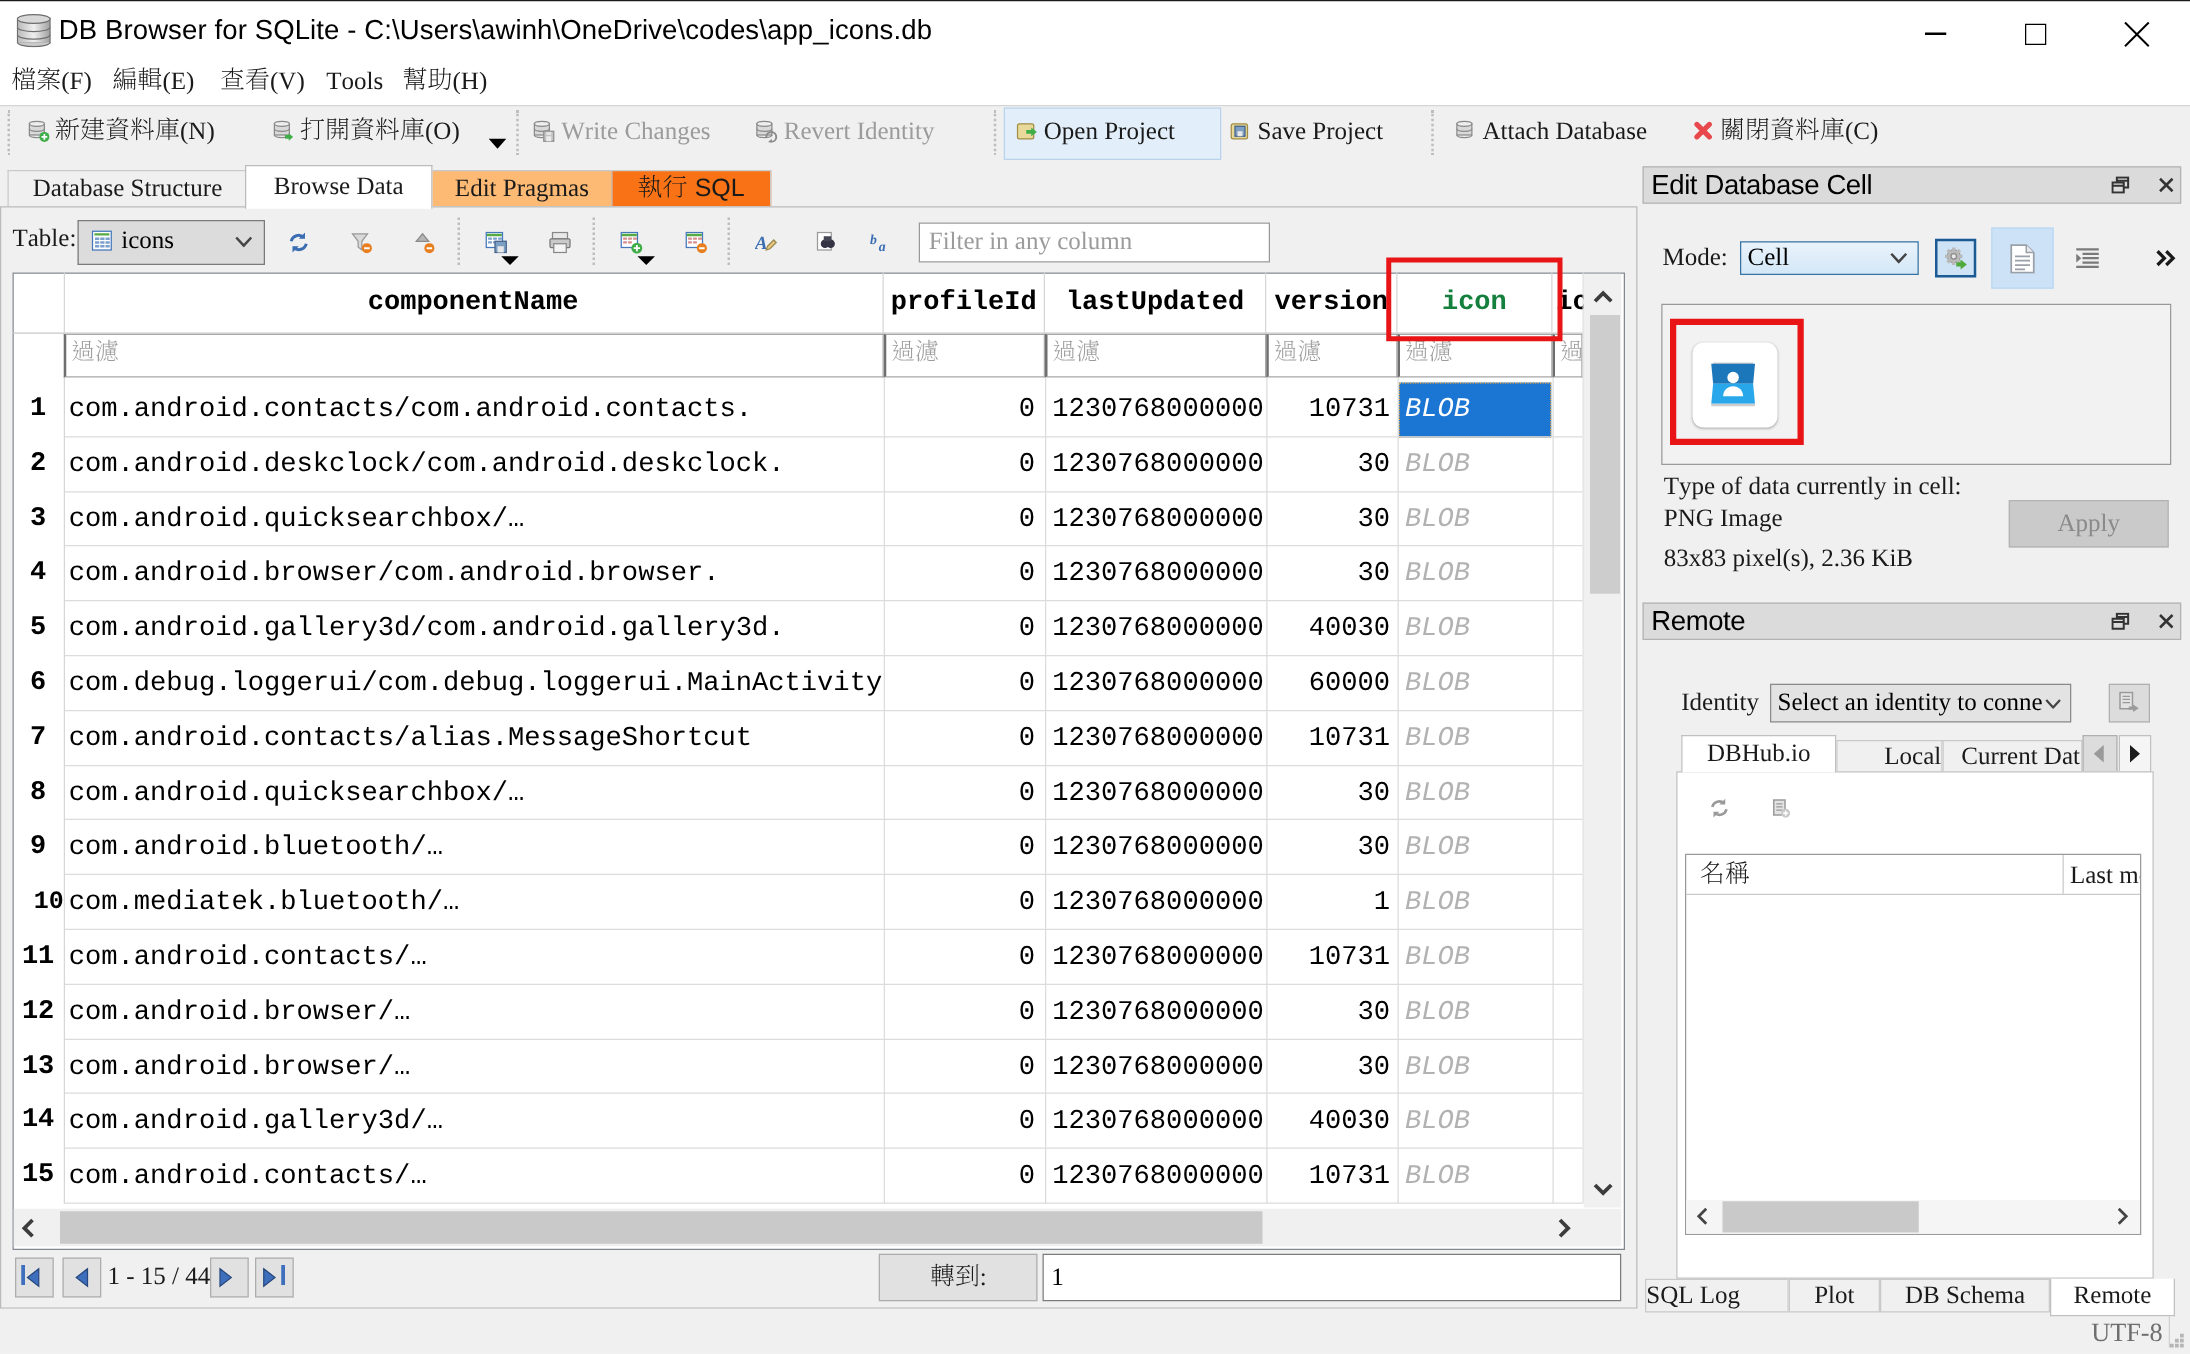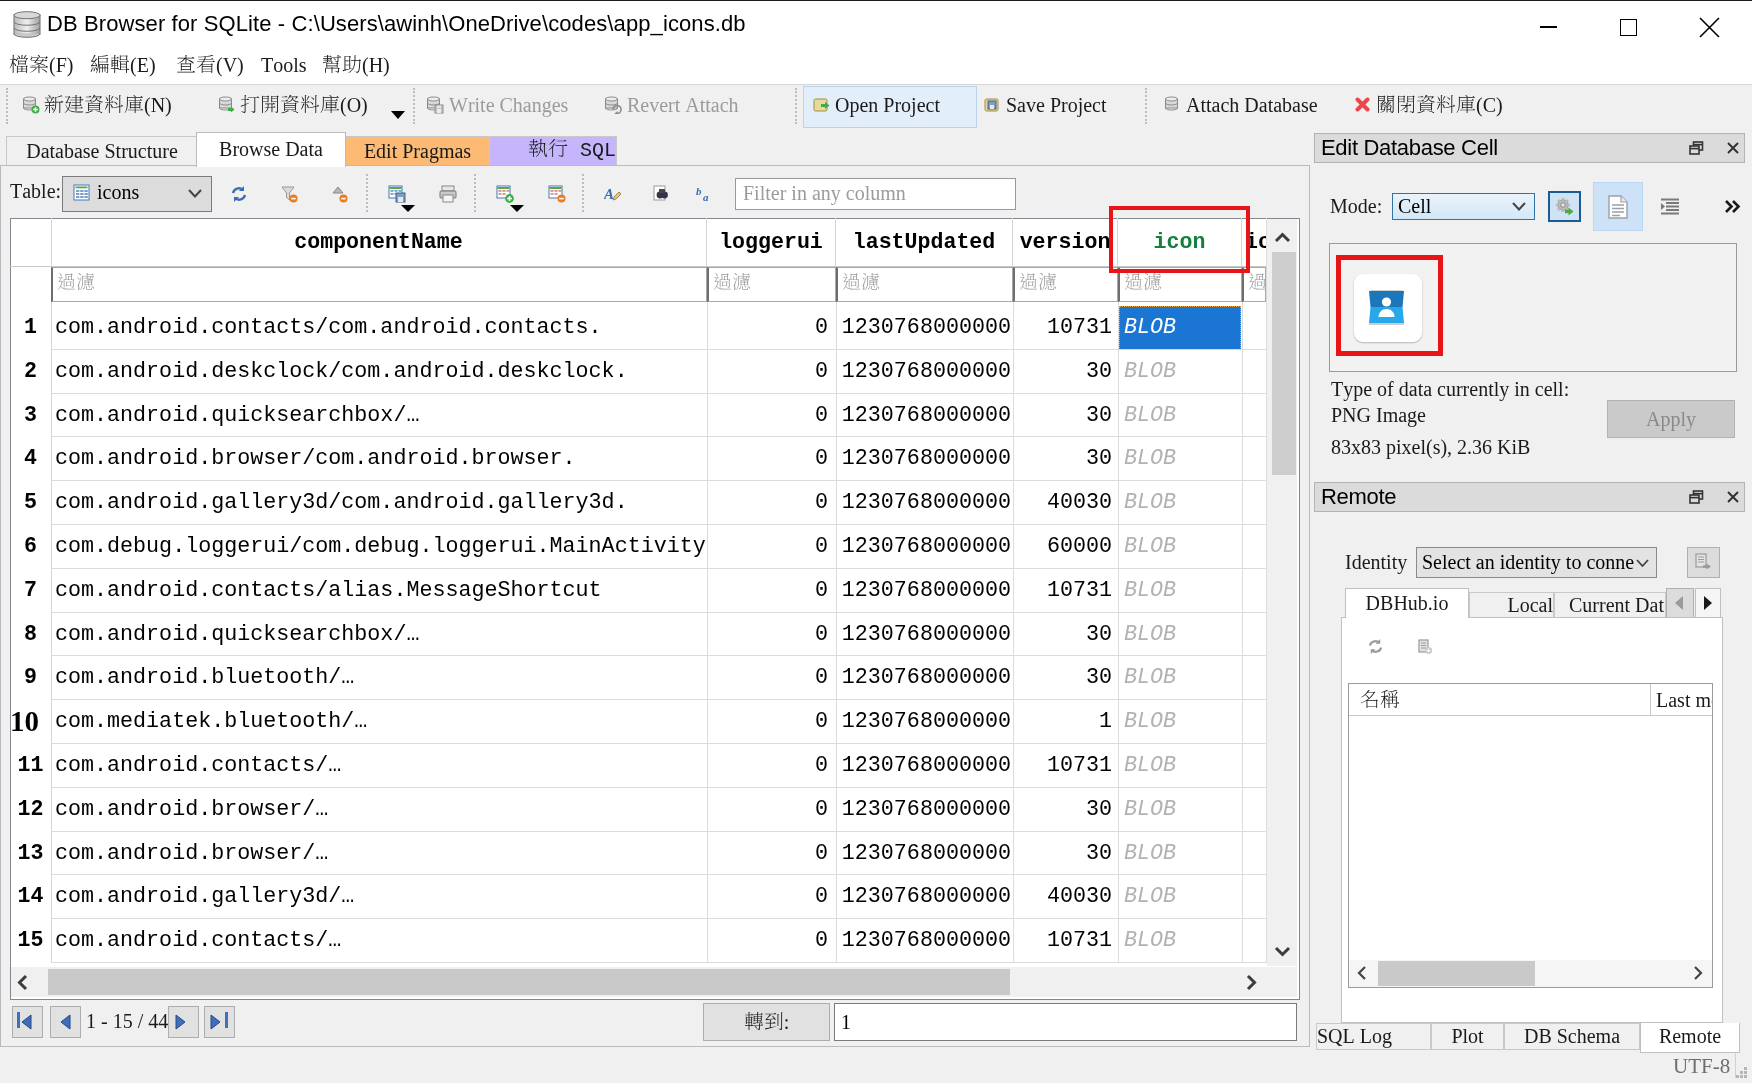--- a/index.html
+++ b/index.html
@@ -131,21 +131,21 @@
     <rect x="11" y="9.5" width="4" height="2.5" fill="#e4e4e4"></rect>
   </svg>
 <div style="position:absolute;left:449px;top:84px;height:43px;line-height:42px;font-family:'Liberation Serif',serif;font-size:20px;color:#9b9b9b">Write Changes</div>
 <svg style="position:absolute;left:604px;top:96px" width="18" height="18" viewBox="0 0 18 18">
 <rect x="1.5" y="3" width="12" height="9" fill="#d9d9d9" stroke="#8a8a8a"></rect>
 <ellipse cx="7.5" cy="3" rx="6" ry="2" fill="#eee" stroke="#8a8a8a"></ellipse>
 <path d="M1.5 7 a6 2 0 0 0 12 0 M1.5 12 a6 2 0 0 0 12 0" fill="none" stroke="#8a8a8a"></path>
     <path d="M9 13.5a4 4 0 1 1 4 4" fill="none" stroke="#8a8a8a" stroke-width="1.6"></path>
     <path d="M13.5 15l-3 2.5 3 2z" fill="#8a8a8a"></path>
   </svg>
-<div style="position:absolute;left:627px;top:84px;height:43px;line-height:42px;font-family:'Liberation Serif',serif;font-size:20px;color:#9b9b9b">Revert Attach</div>
+<div style="position:absolute;left:627px;top:84px;height:43px;line-height:42px;font-family:'Liberation Serif',serif;font-size:20px;color:#9b9b9b">Revert Identity</div>
 <svg style="position:absolute;left:813px;top:96px" width="19" height="19" viewBox="0 0 19 19">
 <rect x="1" y="3" width="13" height="12" rx="1.5" fill="#e8d99a" stroke="#a08c42"></rect>
 <path d="M8 9.5h6" stroke="#3fae49" stroke-width="3"></path>
     <path d="M12 6l4.5 3.5-4.5 3.5z" fill="#3fae49"></path>
   </svg>
 <div style="position:absolute;left:835px;top:84px;height:43px;line-height:42px;font-family:'Liberation Serif',serif;font-size:20px;color:#1a1a1a">Open Project</div>
 <svg style="position:absolute;left:984px;top:96px" width="19" height="19" viewBox="0 0 19 19">
 <rect x="1" y="3" width="13" height="12" rx="1.5" fill="#e8d99a" stroke="#a08c42"></rect>
 <rect x="4" y="5" width="8" height="8" fill="#7d9fc4" stroke="#44618a"></rect>
     <rect x="6" y="9" width="4" height="4" fill="#e8e8e8"></rect>
@@ -167,21 +167,21 @@
     </svg><svg class="ck" style="width:20px;height:20px" viewBox="0 0 1000 1000">
       <use href="#u8cc7"></use>
     </svg><svg class="ck" style="width:20px;height:20px" viewBox="0 0 1000 1000">
       <use href="#u6599"></use>
     </svg><svg class="ck" style="width:20px;height:20px" viewBox="0 0 1000 1000">
       <use href="#u5eab"></use>
     </svg>(C)</div>
 <div style="position:absolute;left:6px;top:136px;width:190px;height:29px;background:#f0f0f0;border:1px solid #c9c9c9;border-bottom:none;text-align:center;line-height:28px;font-family:'Liberation Serif',serif;font-size:20px;color:#1a1a1a">Database Structure</div>
 <div style="position:absolute;left:196px;top:132px;width:148px;height:34px;background:#fff;border:1px solid #bbb;border-bottom:none;text-align:center;line-height:33px;font-family:'Liberation Serif',serif;font-size:20px;color:#1a1a1a;z-index:3">Browse Data</div>
 <div style="position:absolute;left:344px;top:136px;width:145px;height:29px;background:#fdba74;border:1px solid #c9c9c9;border-bottom:none;text-align:center;line-height:28px;font-family:'Liberation Serif',serif;font-size:20px;color:#1a1a1a">Edit Pragmas</div>
-<div style="position:absolute;left:489px;top:136px;width:126px;height:29px;background:#c4b5fd;border:1px solid #c9c9c9;border-bottom:none;text-align:right;line-height:28px;font-family:Liberation Mono, monospace;font-size:20px;color:#1a1a1a"><svg class="ck" style="width:20px;height:20px" viewBox="0 0 1000 1000">
+<div style="position:absolute;left:489px;top:136px;width:126px;height:29px;background:#f97316;border:1px solid #c9c9c9;border-bottom:none;text-align:center;line-height:28px;font-family:Liberation Sans, sans-serif;font-size:20px;color:#1a1a1a"><svg class="ck" style="width:20px;height:20px" viewBox="0 0 1000 1000">
       <use href="#u57f7"></use>
     </svg><svg class="ck" style="width:20px;height:20px" viewBox="0 0 1000 1000">
       <use href="#u884c"></use>
     </svg> SQL</div>
 <div style="position:absolute;left:0;top:165px;width:1308px;height:880px;background:#f0f0f0;border:1px solid #bbb"></div>
 <div style="position:absolute;left:10px;top:170px;height:42px;line-height:42px;font-family:'Liberation Serif',serif;font-size:20px;color:#1a1a1a">Table:</div>
 <div style="position:absolute;left:62px;top:176px;width:148px;height:34px;background:#dcdcdc;border:1px solid #7a7a7a"></div>
 <svg style="position:absolute;left:73px;top:184px" width="17" height="17" viewBox="0 0 17 17">
 <rect x="1" y="1" width="15" height="15" fill="#fff" stroke="#4477bb"></rect>
     <rect x="2" y="2" width="13" height="2.6" fill="#fff"></rect>
@@ -284,21 +284,21 @@
     <rect x="7" y="4" width="6" height="4" fill="#445"></rect>
   </svg>
 <svg style="position:absolute;left:696px;top:185px" width="18" height="18" viewBox="0 0 18 18">
     <text x="0" y="10" font-family="Liberation Serif" font-size="11" font-style="italic" fill="#3a6db2" font-weight="bold">b</text>
     <text x="7" y="16" font-family="Liberation Serif" font-size="11" font-style="italic" fill="#3a6db2" font-weight="bold">a</text>
   </svg>
 <div style="position:absolute;left:735px;top:178px;width:279px;height:30px;background:#fff;border:1px solid #999"></div>
 <div style="position:absolute;left:743px;top:179px;height:30px;line-height:29px;font-family:'Liberation Serif',serif;font-size:20px;color:#9b9b9b">Filter in any column</div>
 <div style="position:absolute;left:10px;top:218px;width:1288px;height:780px;background:#fff;border:1px solid #828790"></div>
 <div style="position:absolute;left:51px;top:218px;width:656px;height:48px;line-height:48px;text-align:center;font-family:'Liberation Mono',monospace;font-weight:bold;font-size:21.6px;color:#000;border-right:1px solid #d6d6d6;box-sizing:border-box">componentName</div>
-<div style="position:absolute;left:707px;top:218px;width:129px;height:48px;line-height:48px;text-align:center;font-family:'Liberation Mono',monospace;font-weight:bold;font-size:21.6px;color:#000;border-right:1px solid #d6d6d6;box-sizing:border-box">loggerui</div>
+<div style="position:absolute;left:707px;top:218px;width:129px;height:48px;line-height:48px;text-align:center;font-family:'Liberation Mono',monospace;font-weight:bold;font-size:21.6px;color:#000;border-right:1px solid #d6d6d6;box-sizing:border-box">profileId</div>
 <div style="position:absolute;left:836px;top:218px;width:177px;height:48px;line-height:48px;text-align:center;font-family:'Liberation Mono',monospace;font-weight:bold;font-size:21.6px;color:#000;border-right:1px solid #d6d6d6;box-sizing:border-box">lastUpdated</div>
 <div style="position:absolute;left:1013px;top:218px;width:105px;height:48px;line-height:48px;text-align:center;font-family:'Liberation Mono',monospace;font-weight:bold;font-size:21.6px;color:#000;border-right:1px solid #d6d6d6;box-sizing:border-box">version</div>
 <div style="position:absolute;left:1118px;top:218px;width:124px;height:48px;line-height:48px;text-align:center;font-family:'Liberation Mono',monospace;font-weight:bold;font-size:21.6px;color:#15803d;border-right:1px solid #d6d6d6;box-sizing:border-box">icon</div>
 <div style="position:absolute;left:1242px;top:218px;width:24px;height:46px;line-height:48px;overflow:hidden;font-family:'Liberation Mono',monospace;font-weight:bold;font-size:21.6px;color:#000;padding-left:3px">ic</div>
 <div style="position:absolute;left:10px;top:266px;width:1256px;height:1px;background:#c8c8c8"></div>
 <div style="position:absolute;left:51px;top:218px;width:1px;height:745px;background:#d6d6d6"></div>
 <div style="position:absolute;left:51px;top:267px;width:656px;height:35px;box-sizing:border-box;border:1px solid #a8a8a8;border-left:2px solid #6e6e6e;background:#fff;overflow:hidden">
     <div style="position:absolute;left:4px;top:0;height:33px;line-height:32px;color:#9b9b9b"><svg class="ck" style="width:19px;height:19px" viewBox="0 0 1000 1000">
         <use href="#u904e"></use>
       </svg><svg class="ck" style="width:19px;height:19px" viewBox="0 0 1000 1000">
@@ -396,21 +396,21 @@
 <div style="position:absolute;left:1013px;top:612.6px;width:99px;height:44px;line-height:43px;text-align:right;font-family:'Liberation Mono',monospace;font-size:21.7px;color:#000">30</div>
 <div style="position:absolute;left:1124px;top:612.6px;height:44px;line-height:43px;font-family:'Liberation Mono',monospace;font-style:italic;font-size:21.7px;color:#b2b2b2">BLOB</div>
 <div style="position:absolute;left:52px;top:655.4px;width:1214px;height:1px;background:#dcdcdc"></div>
 <div style="position:absolute;left:10px;top:656.4px;width:41px;height:44px;line-height:43px;text-align:center;font-family:'Liberation Mono',monospace;font-weight:bold;font-size:21.6px;color:#000">9</div>
 <div style="position:absolute;left:55px;top:656.4px;height:44px;line-height:43px;font-family:'Liberation Mono',monospace;font-size:21.7px;color:#000;white-space:pre">com.android.bluetooth/…</div>
 <div style="position:absolute;left:707px;top:656.4px;width:121px;height:44px;line-height:43px;text-align:right;font-family:'Liberation Mono',monospace;font-size:21.7px;color:#000">0</div>
 <div style="position:absolute;left:836px;top:656.4px;width:175px;height:44px;line-height:43px;text-align:right;font-family:'Liberation Mono',monospace;font-size:21.7px;color:#000">1230768000000</div>
 <div style="position:absolute;left:1013px;top:656.4px;width:99px;height:44px;line-height:43px;text-align:right;font-family:'Liberation Mono',monospace;font-size:21.7px;color:#000">30</div>
 <div style="position:absolute;left:1124px;top:656.4px;height:44px;line-height:43px;font-family:'Liberation Mono',monospace;font-style:italic;font-size:21.7px;color:#b2b2b2">BLOB</div>
 <div style="position:absolute;left:52px;top:699.2px;width:1214px;height:1px;background:#dcdcdc"></div>
-<div style="position:absolute;left:10px;top:700.2px;width:41px;height:44px;line-height:43px;text-align:left;font-family:Liberation Serif, serif;font-weight:bold;font-size:29px;color:#000">10</div>
+<div style="position:absolute;left:10px;top:700.2px;width:41px;height:44px;line-height:43px;text-align:right;font-family:Liberation Mono, monospace;font-weight:bold;font-size:20px;color:#000">10</div>
 <div style="position:absolute;left:55px;top:700.2px;height:44px;line-height:43px;font-family:'Liberation Mono',monospace;font-size:21.7px;color:#000;white-space:pre">com.mediatek.bluetooth/…</div>
 <div style="position:absolute;left:707px;top:700.2px;width:121px;height:44px;line-height:43px;text-align:right;font-family:'Liberation Mono',monospace;font-size:21.7px;color:#000">0</div>
 <div style="position:absolute;left:836px;top:700.2px;width:175px;height:44px;line-height:43px;text-align:right;font-family:'Liberation Mono',monospace;font-size:21.7px;color:#000">1230768000000</div>
 <div style="position:absolute;left:1013px;top:700.2px;width:99px;height:44px;line-height:43px;text-align:right;font-family:'Liberation Mono',monospace;font-size:21.7px;color:#000">1</div>
 <div style="position:absolute;left:1124px;top:700.2px;height:44px;line-height:43px;font-family:'Liberation Mono',monospace;font-style:italic;font-size:21.7px;color:#b2b2b2">BLOB</div>
 <div style="position:absolute;left:52px;top:743.0px;width:1214px;height:1px;background:#dcdcdc"></div>
 <div style="position:absolute;left:10px;top:744.0px;width:41px;height:44px;line-height:43px;text-align:center;font-family:'Liberation Mono',monospace;font-weight:bold;font-size:21.6px;color:#000">11</div>
 <div style="position:absolute;left:55px;top:744.0px;height:44px;line-height:43px;font-family:'Liberation Mono',monospace;font-size:21.7px;color:#000;white-space:pre">com.android.contacts/…</div>
 <div style="position:absolute;left:707px;top:744.0px;width:121px;height:44px;line-height:43px;text-align:right;font-family:'Liberation Mono',monospace;font-size:21.7px;color:#000">0</div>
 <div style="position:absolute;left:836px;top:744.0px;width:175px;height:44px;line-height:43px;text-align:right;font-family:'Liberation Mono',monospace;font-size:21.7px;color:#000">1230768000000</div>

